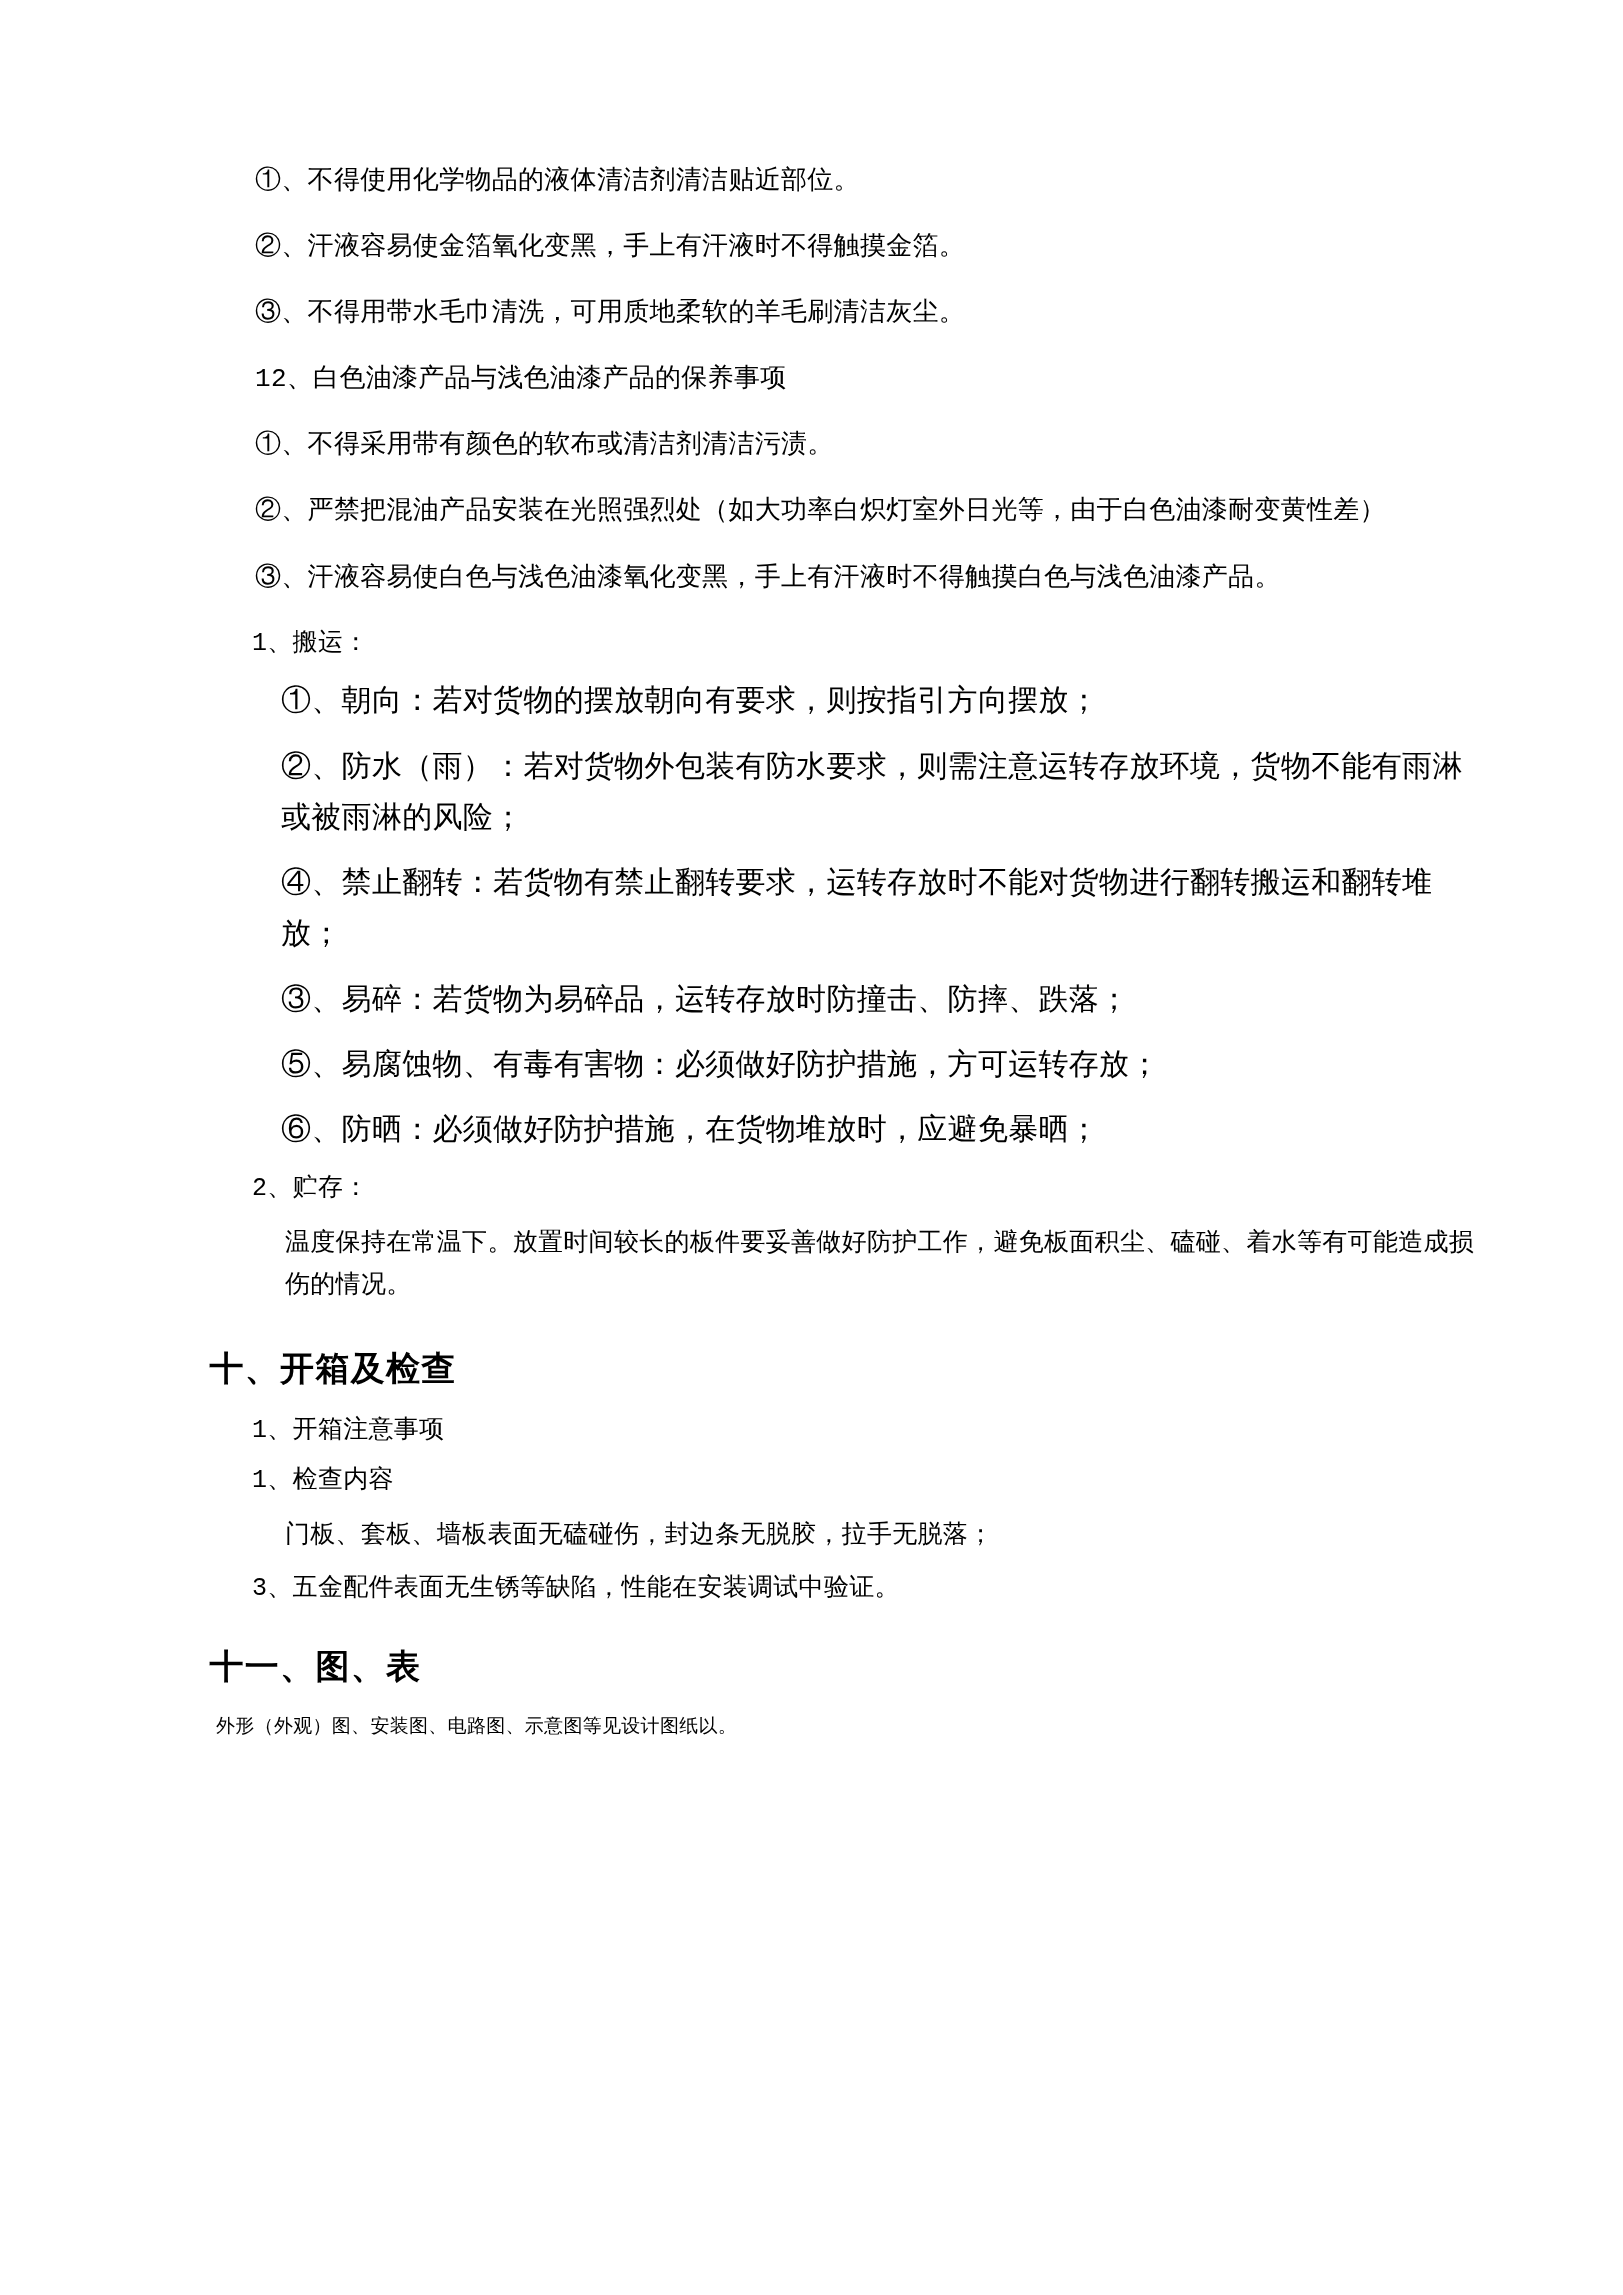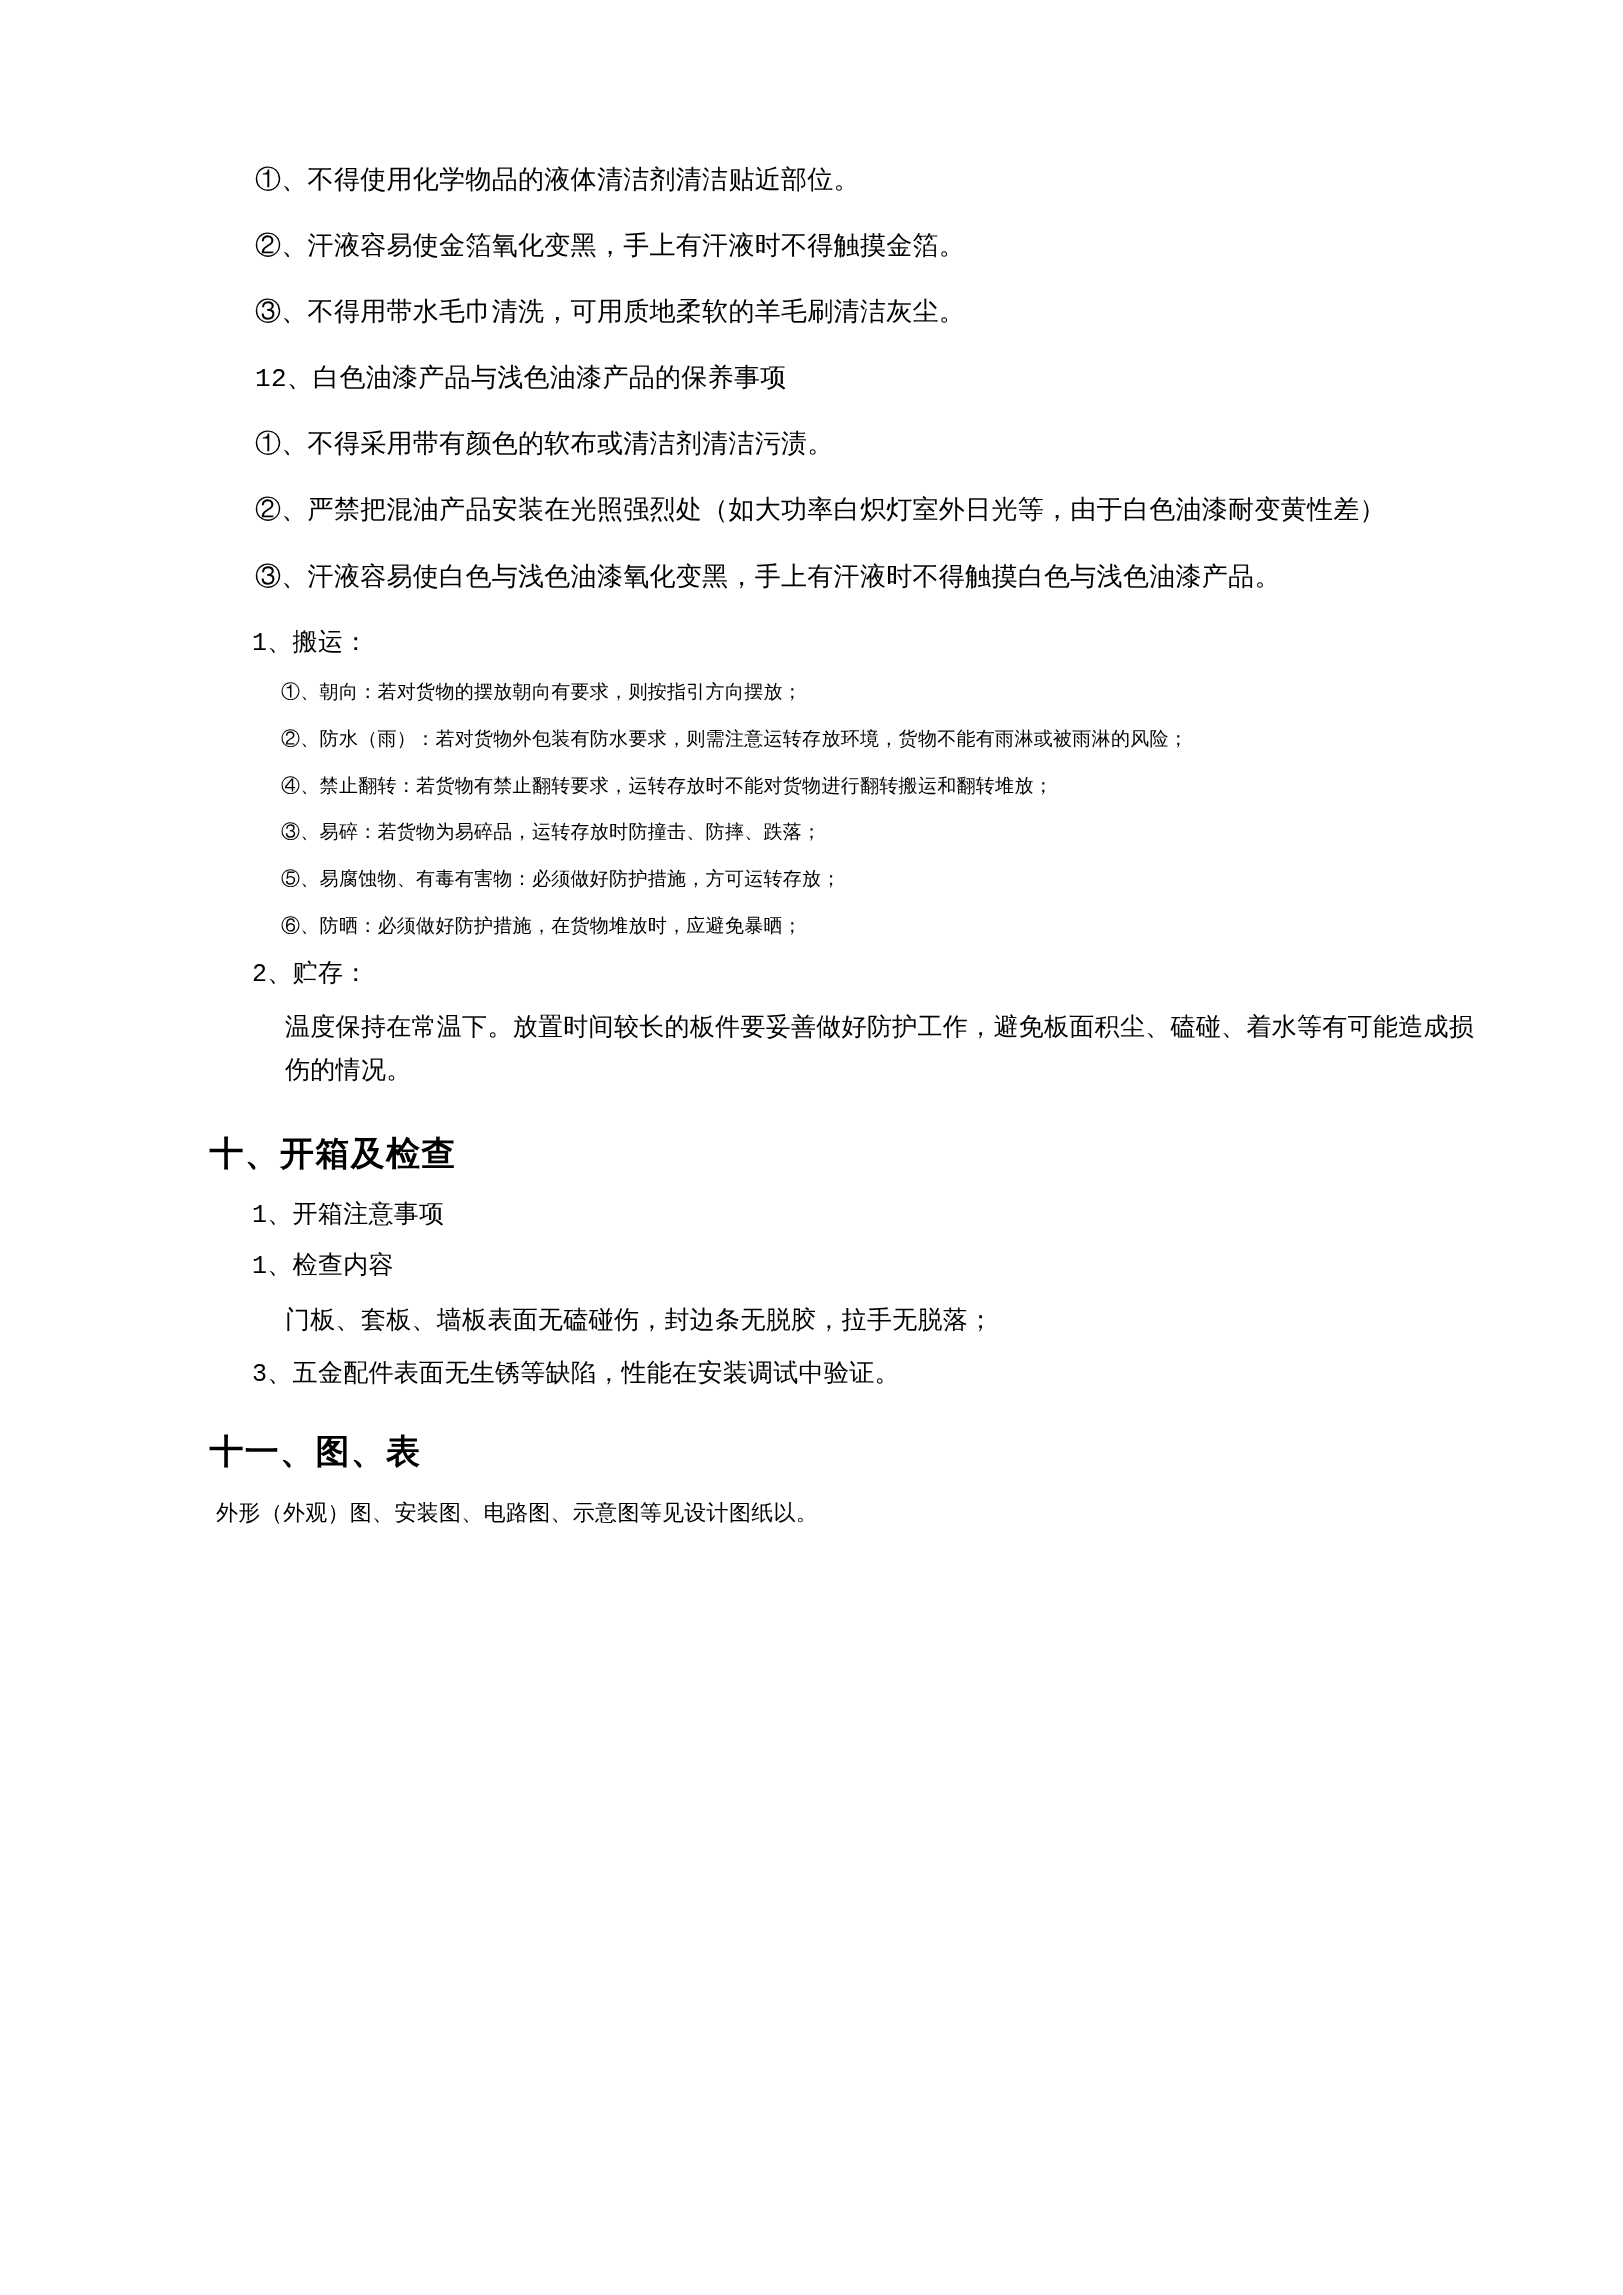--- a/index.html
+++ b/index.html
@@ -45,38 +45,38 @@
   
   .sub {
     font-size: 25px;
     line-height: 1.35;
     margin: 0 0 17px 0;
     padding-left: 36px;
     letter-spacing: 0.3px;
   }
   
   .item {
-    font-size: 19px;
+    font-size: 30px;
     line-height: 1.7;
     margin: 0 0 14.4px 0;
     padding-left: 65px;
     letter-spacing: 0.3px;
   }
   .item.wrap {
     text-indent: 0;
   }
   .plain {
     font-size: 25px;
     line-height: 1.7;
     margin: 0 0 14.4px 0;
     padding-left: 69px;
     letter-spacing: 0.3px;
   }
   .last-line {
-    font-size: 22px;
+    font-size: 19px;
     line-height: 1.6;
     margin: 14.4px 0 0 0;
     padding-left: 0;
     letter-spacing: 0.3px;
   }
 </style>
 </head>
 <body>
 
 <div class="page">

